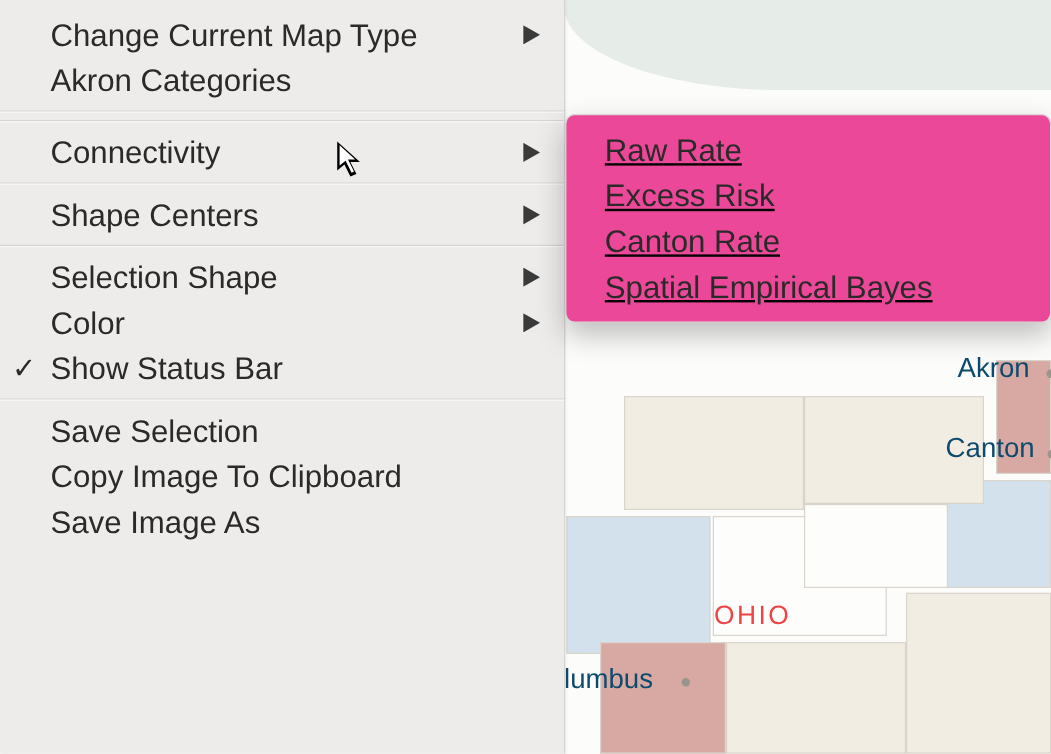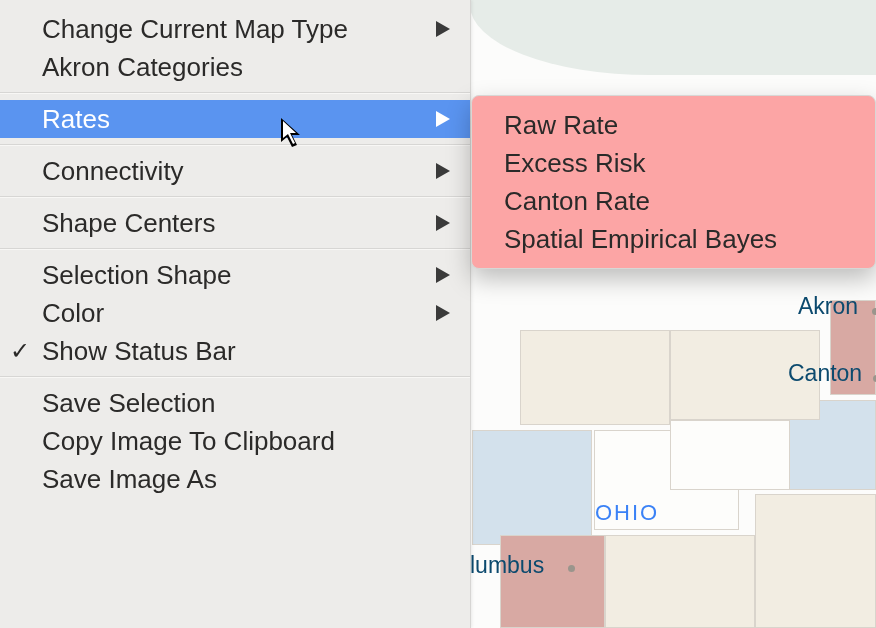--- a/index.html
+++ b/index.html
@@ -18,21 +18,21 @@
     background: #fcfcfb;
   }
   .county { position: absolute; border: 1px solid #d9d4cc; }
   .c-beige  { background: #f2ede2; }
   .c-blue   { background: #d3e1ec; }
   .c-brick  { background: #d8a9a3; }
   .c-plain  { background: #fdfdfb; }
   .lake     { position: absolute; background: #e6ece8; }
   .map-label {
     position: absolute;
-    color: #3b82f6;
+    color: #ef4444;
     font-size: 22px;
     letter-spacing: 2px;
   }
   .city-label {
     position: absolute;
     color: #0c4a6e;
     font-size: 23px;
   }
   .dot {
     position: absolute;
@@ -91,25 +91,26 @@
   .arrow svg { display: block; }
   .arrow .tri-dark { fill: #3a3a3a; }
   .item.highlight .arrow .tri-dark { fill: #ffffff; }
 
   
   .submenu {
     position: absolute;
     left: 471px;
     top: 95px;
     width: 405px;
-    background: #fca5a5;
+    background: #ec4899;
     border: 1px solid #d8d7d5;
     border-radius: 8px;
     box-shadow: 0 10px 24px rgba(0,0,0,0.25);
     padding: 10px 0;
+    text-decoration: underline;
   }
   .subitem {
     height: 38px;
     display: flex;
     align-items: center;
     padding-left: 32px;
     font-size: 26px;
     color: #2a2a29;
     cursor: default;
     white-space: nowrap;
@@ -160,28 +161,20 @@
           <polygon class="tri-dark" points="0,0 14,8 0,16"></polygon>
         </svg>
     </span>
   </div>
   <div class="item">
     <span>Akron Categories</span>
   </div>
 
   <div class="sep"></div>
 
-  <div class="item highlight">
-    <span>Rates</span>
-    <span class="arrow">
-      <svg width="14" height="16">
-          <polygon class="tri-dark" points="0,0 14,8 0,16"></polygon>
-        </svg>
-    </span>
-  </div>
 
   <div class="sep"></div>
 
   <div class="item">
     <span>Connectivity</span>
     <span class="arrow">
       <svg width="14" height="16">
           <polygon class="tri-dark" points="0,0 14,8 0,16"></polygon>
         </svg>
     </span>

